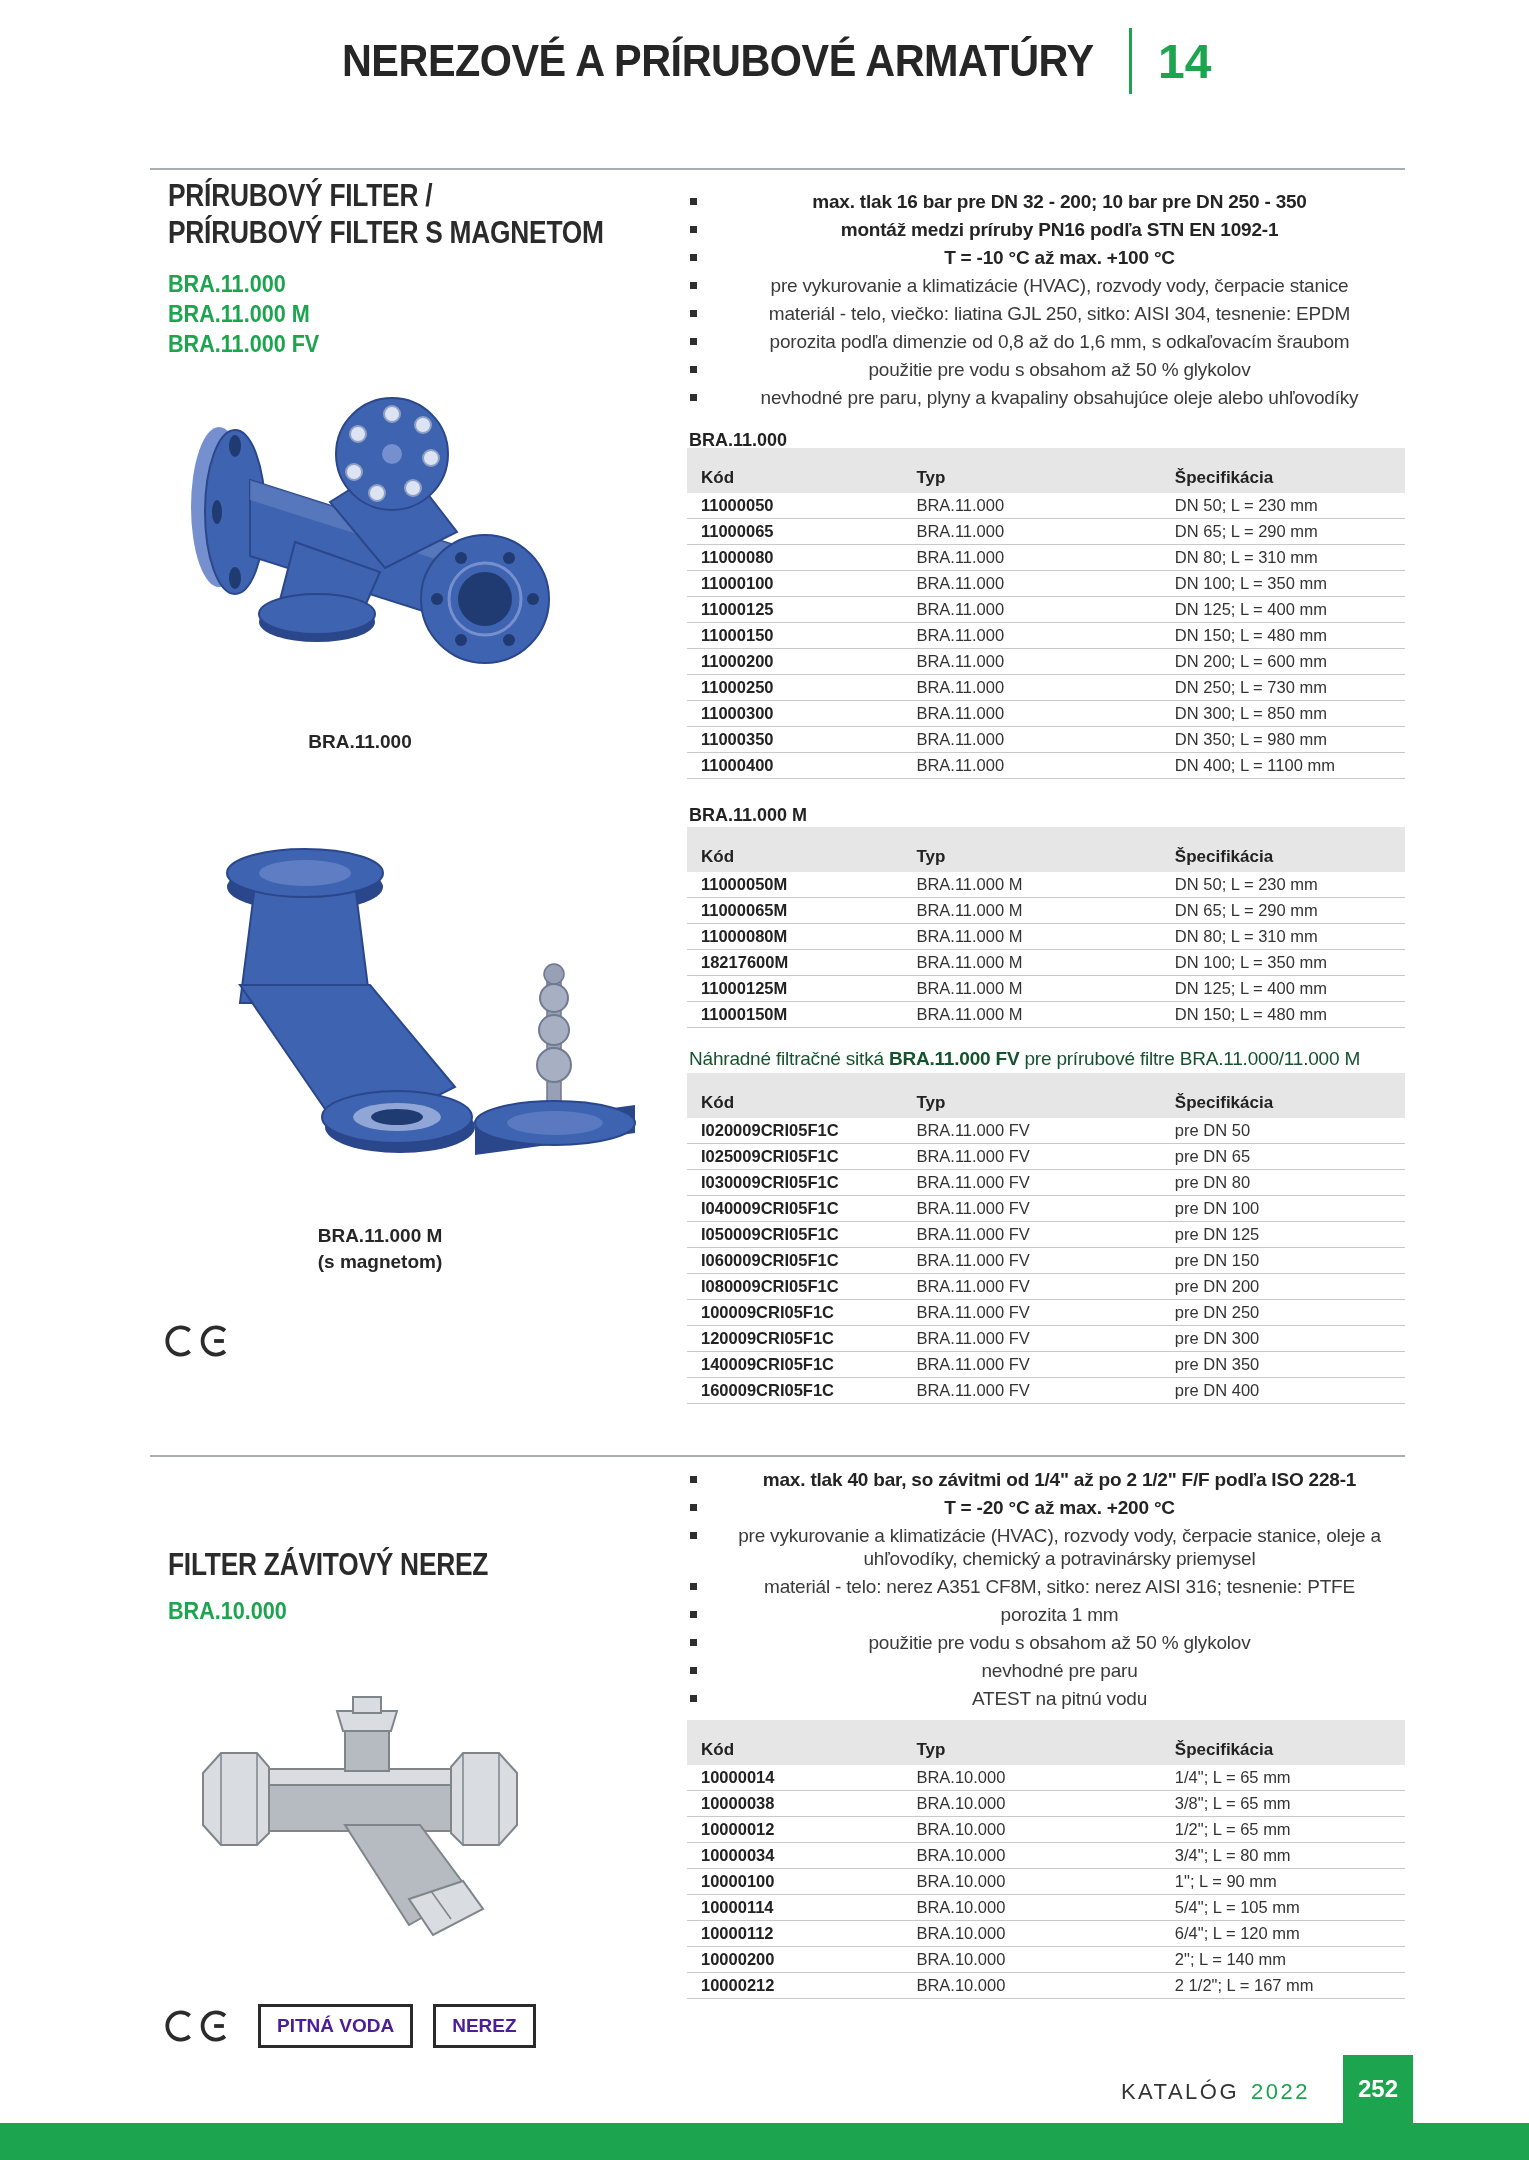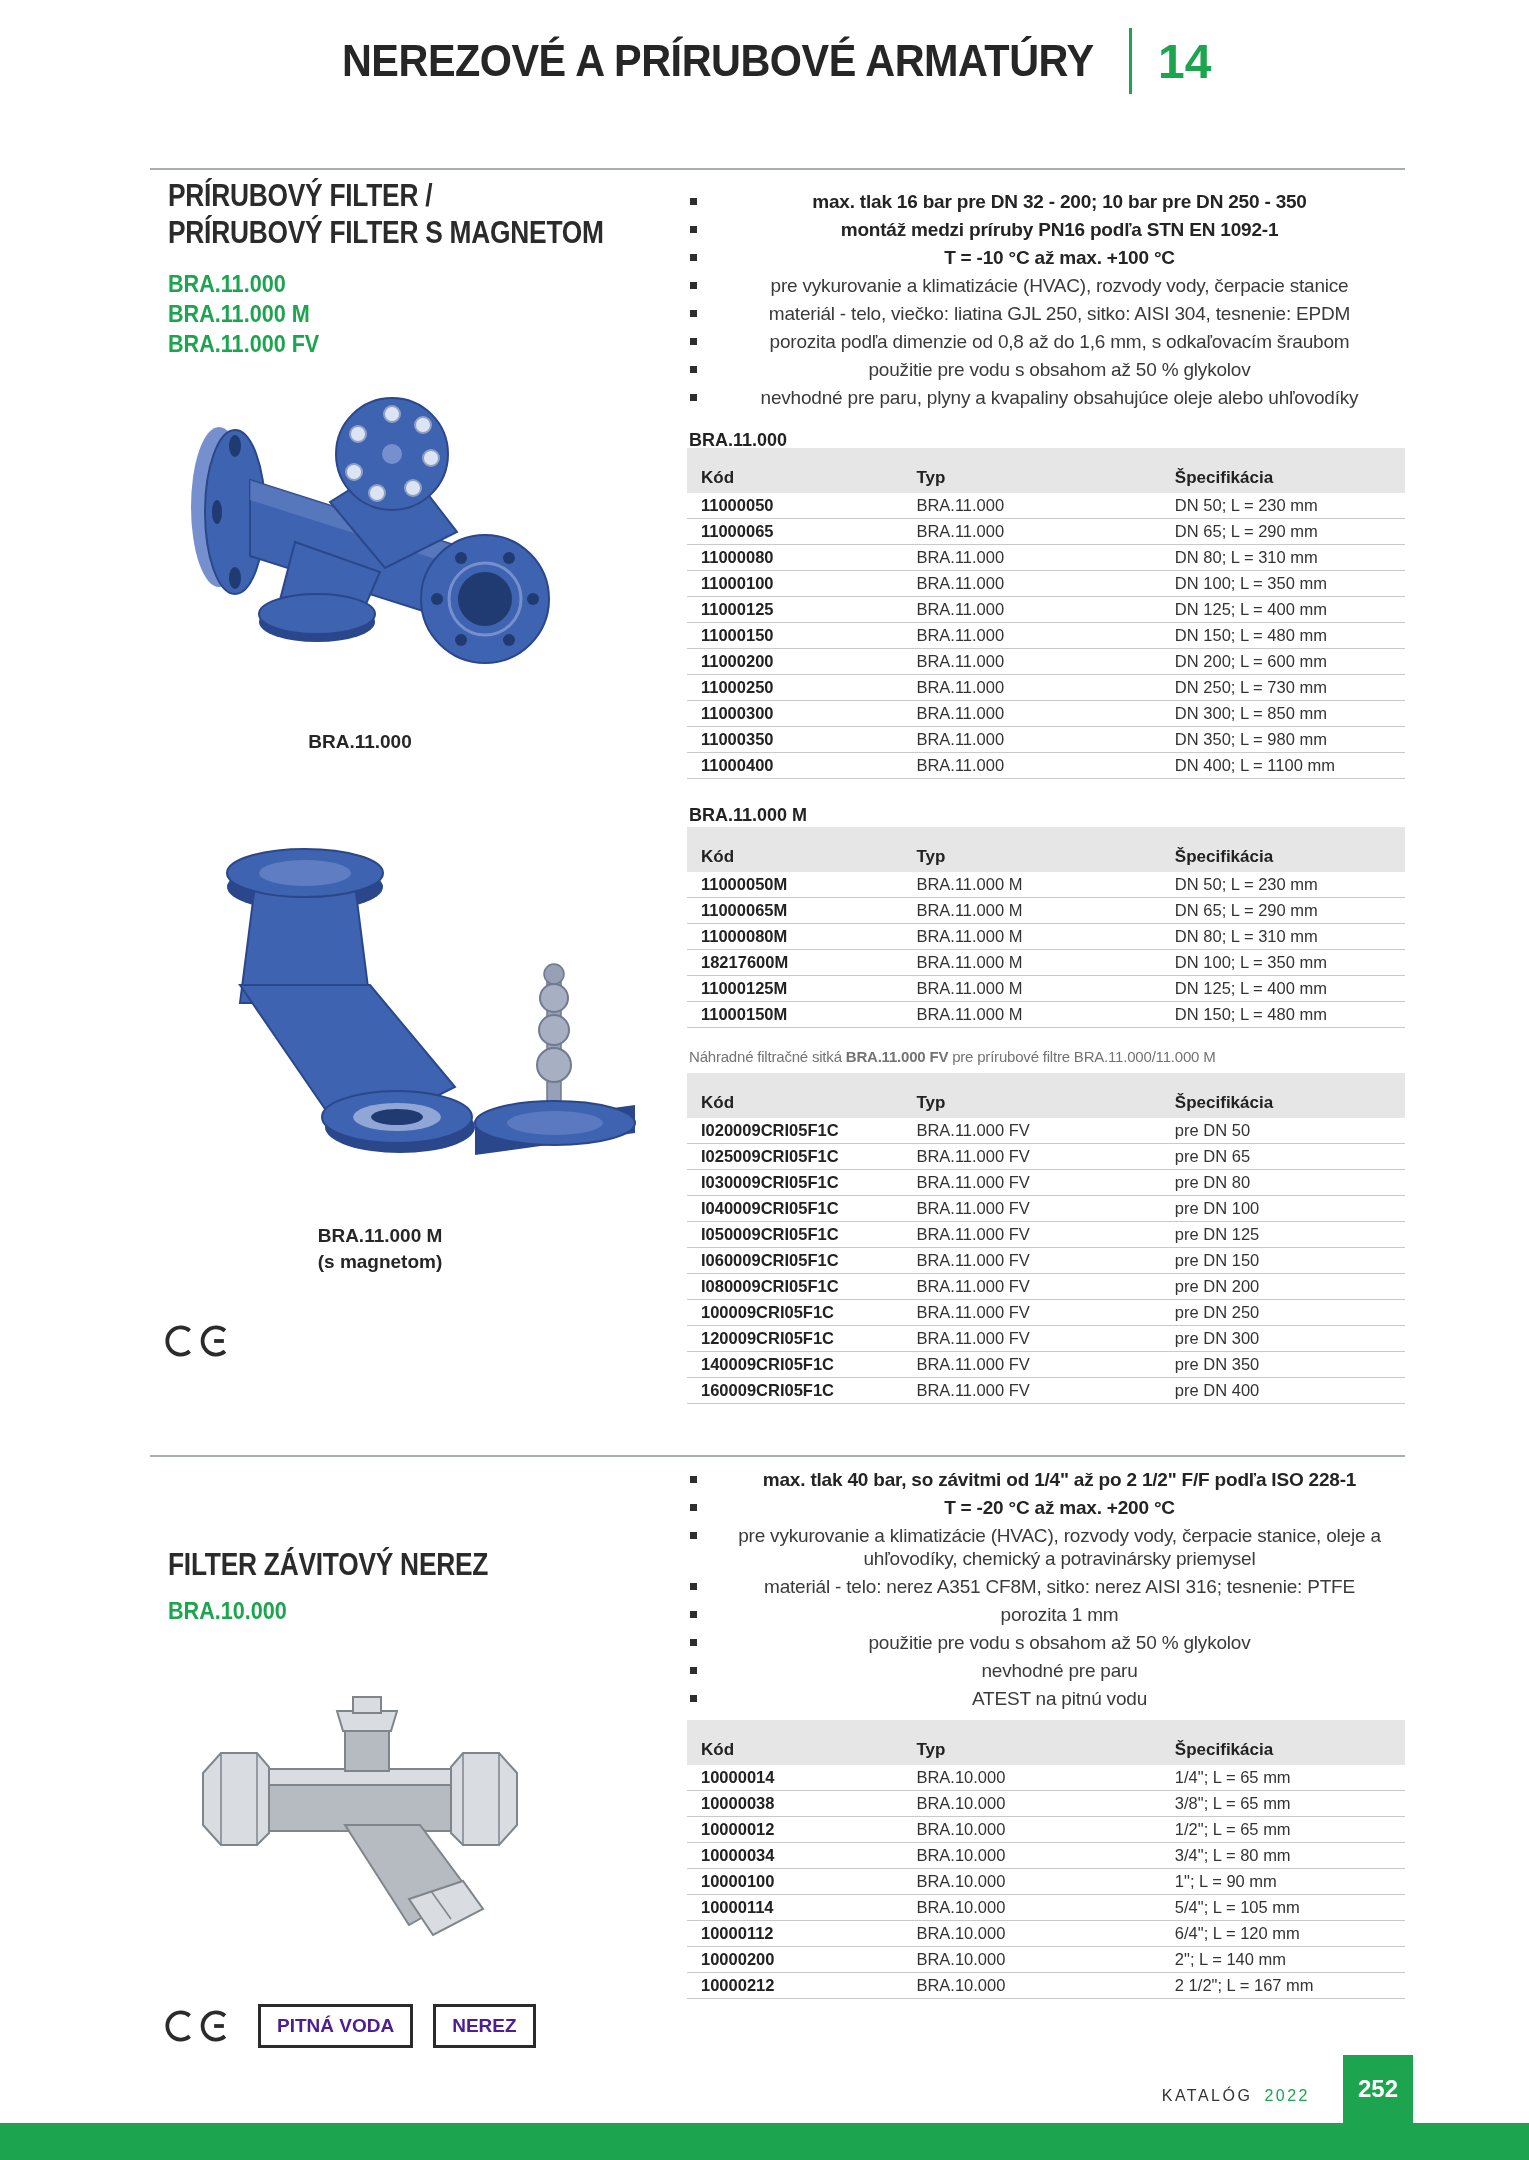--- a/index.html
+++ b/index.html
@@ -51,31 +51,31 @@
   .bullets li.b{font-weight:bold;color:#242424;}
   
   .tlabel{font-size:18px;font-weight:bold;color:#222;}
   .s1-right .l1{top:240px;left:2px}
   .s1-right .t1{top:258px}
   .s1-right .l2{top:615px;left:2px}
   .s1-right .t2{top:637px}
   .s1-right .intro{top:858px;left:2px;margin:0;width:716px;}
   .s1-right .t3{top:883px}
   .s2-right .t4{top:252px}
-  .intro{font-size:15px;color:#737373;letter-spacing:-.2px;}
+  .intro{font-size:19px;color:#14532d;letter-spacing:-.2px;}
   table.spec{border-collapse:collapse;width:100%;left:0;}
   table.spec th{background:var(--thead);text-align:left;font-size:17px;color:#222;
                 padding:20px 0 5px 14px;font-weight:bold;}
   table.spec td{font-size:16.5px;color:#333;padding:3px 0 3px 14px;border-bottom:1px solid var(--rowline);}
   table.spec td:first-child{font-weight:bold;color:#222;}
   
   .badge{display:inline-block;border:3px solid #2b2b2b;padding:8px 16px;font-size:19px;font-weight:bold;color:#4c1d95;white-space:nowrap;}
   .ce svg{display:block}
   
-  .foot-text{position:absolute;right:219px;bottom:55px;font-size:16px;letter-spacing:2.5px;color:#333;white-space:nowrap;}
+  .foot-text{position:absolute;right:219px;bottom:55px;font-size:22px;letter-spacing:2.5px;color:#333;white-space:nowrap;}
   .foot-text .year{color:var(--green);margin-left:12px;}
   .foot-tab{position:absolute;right:116px;bottom:37px;width:70px;height:68px;background:var(--green);
             color:#fff;display:flex;align-items:center;justify-content:center;font-size:24px;font-weight:bold;}
   .foot-bar{position:absolute;left:0;right:0;bottom:0;height:37px;background:var(--green);}
   
   .f-base{fill:var(--blue);stroke:var(--blue-d);stroke-width:2;}
   .f-dark{fill:var(--blue-d);stroke:none;}
   .f-light{fill:var(--blue-l);stroke:none;}
   .f-hole{fill:var(--hole);stroke:none;}
   .f-bolt{fill:#DCE3F2;stroke:#8FA0C5;stroke-width:2;}

